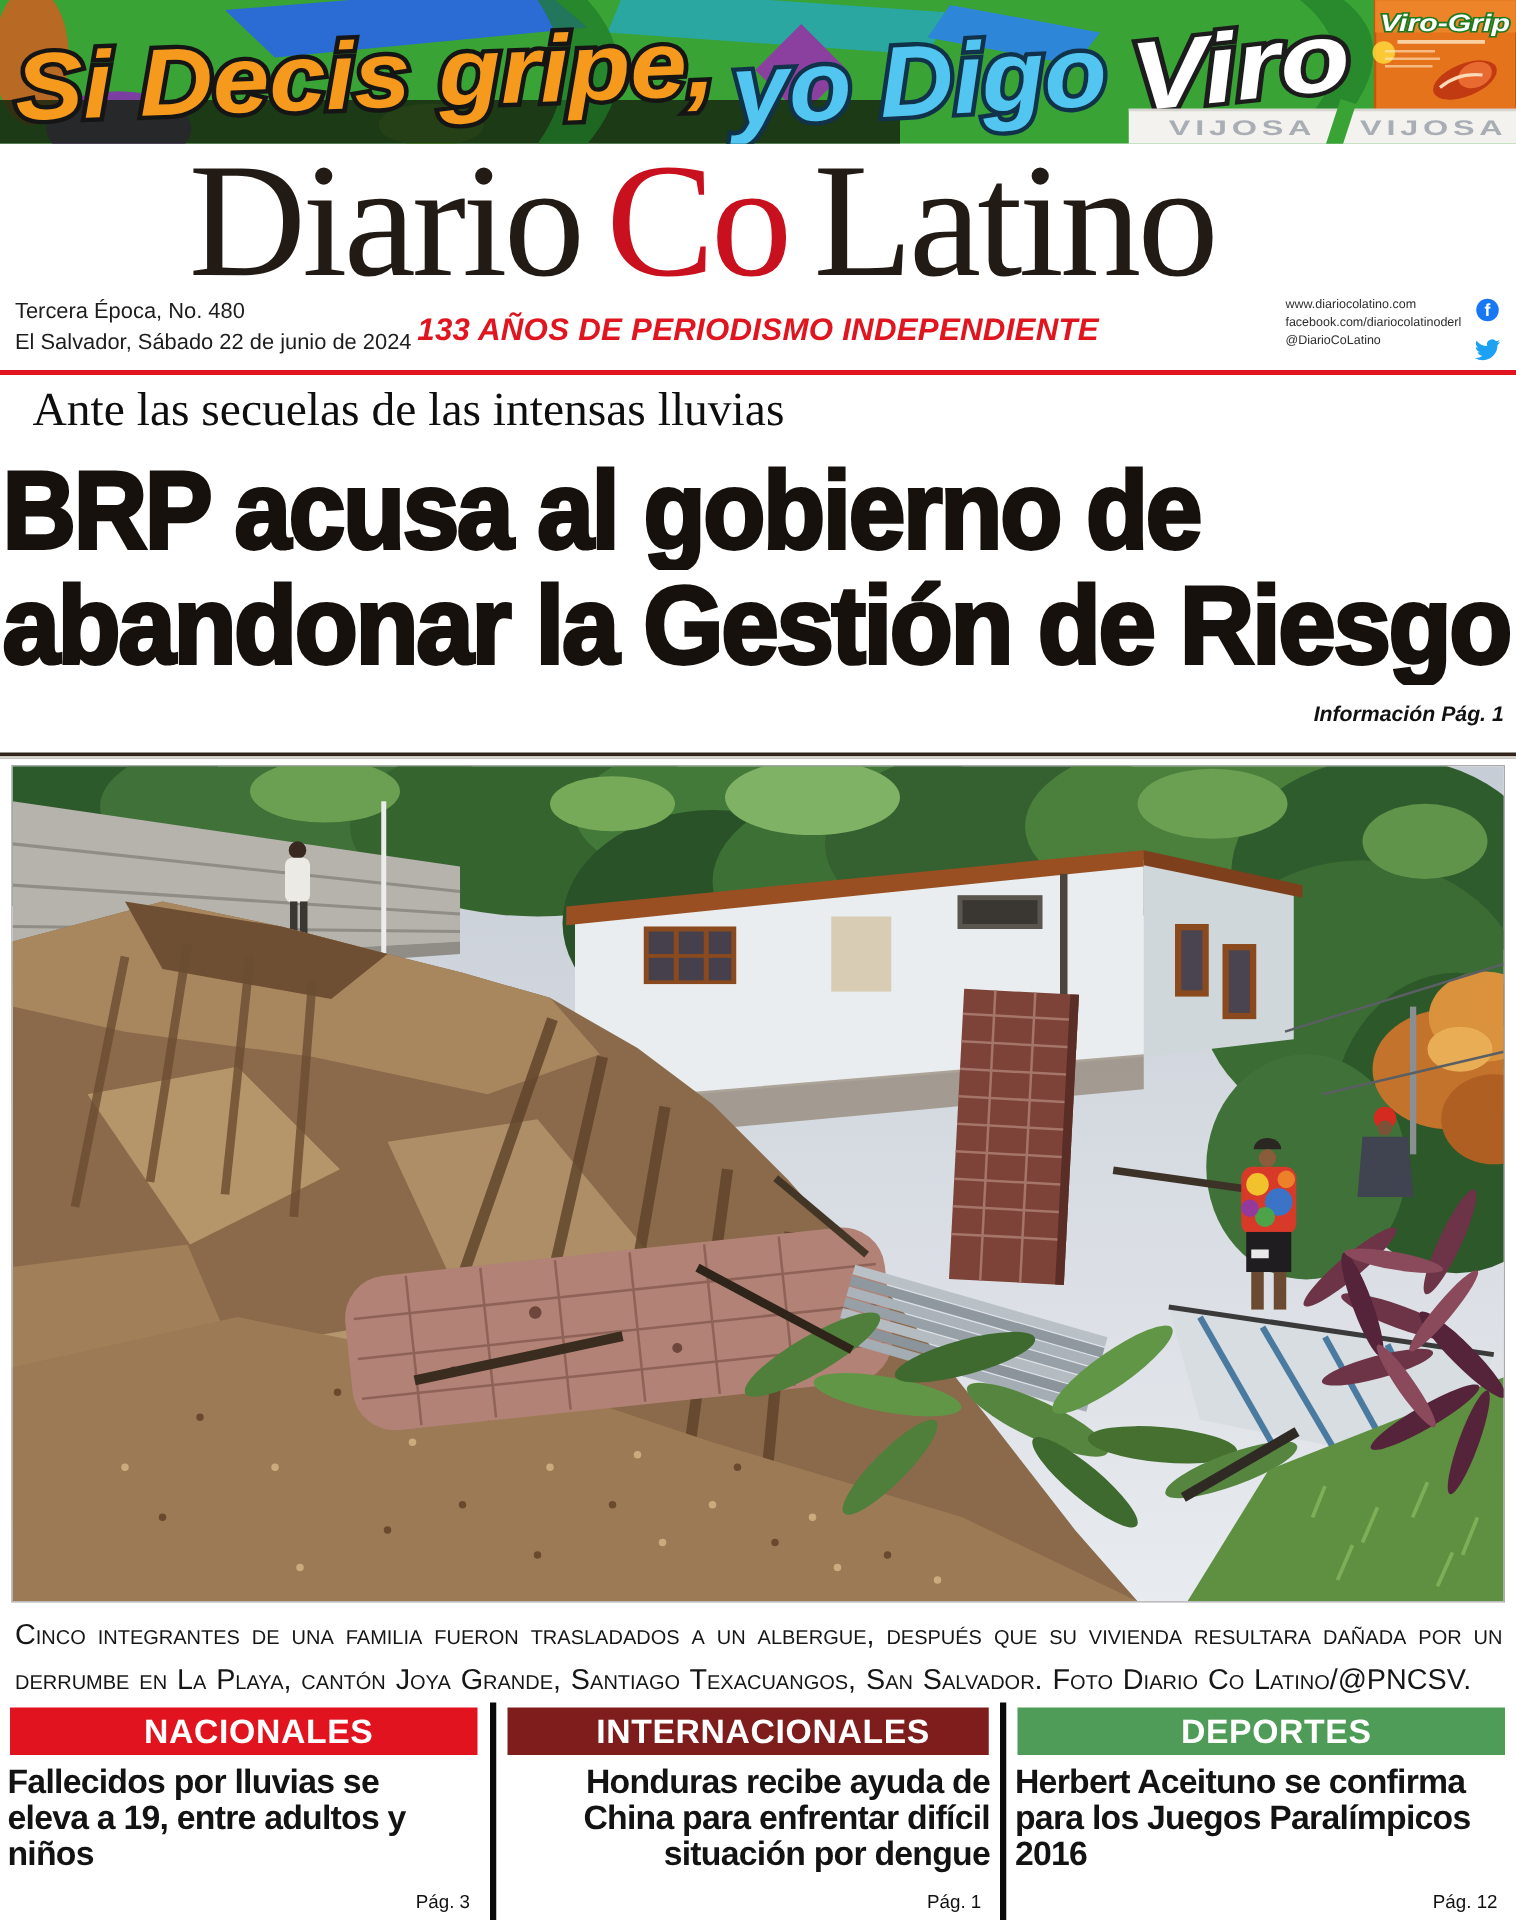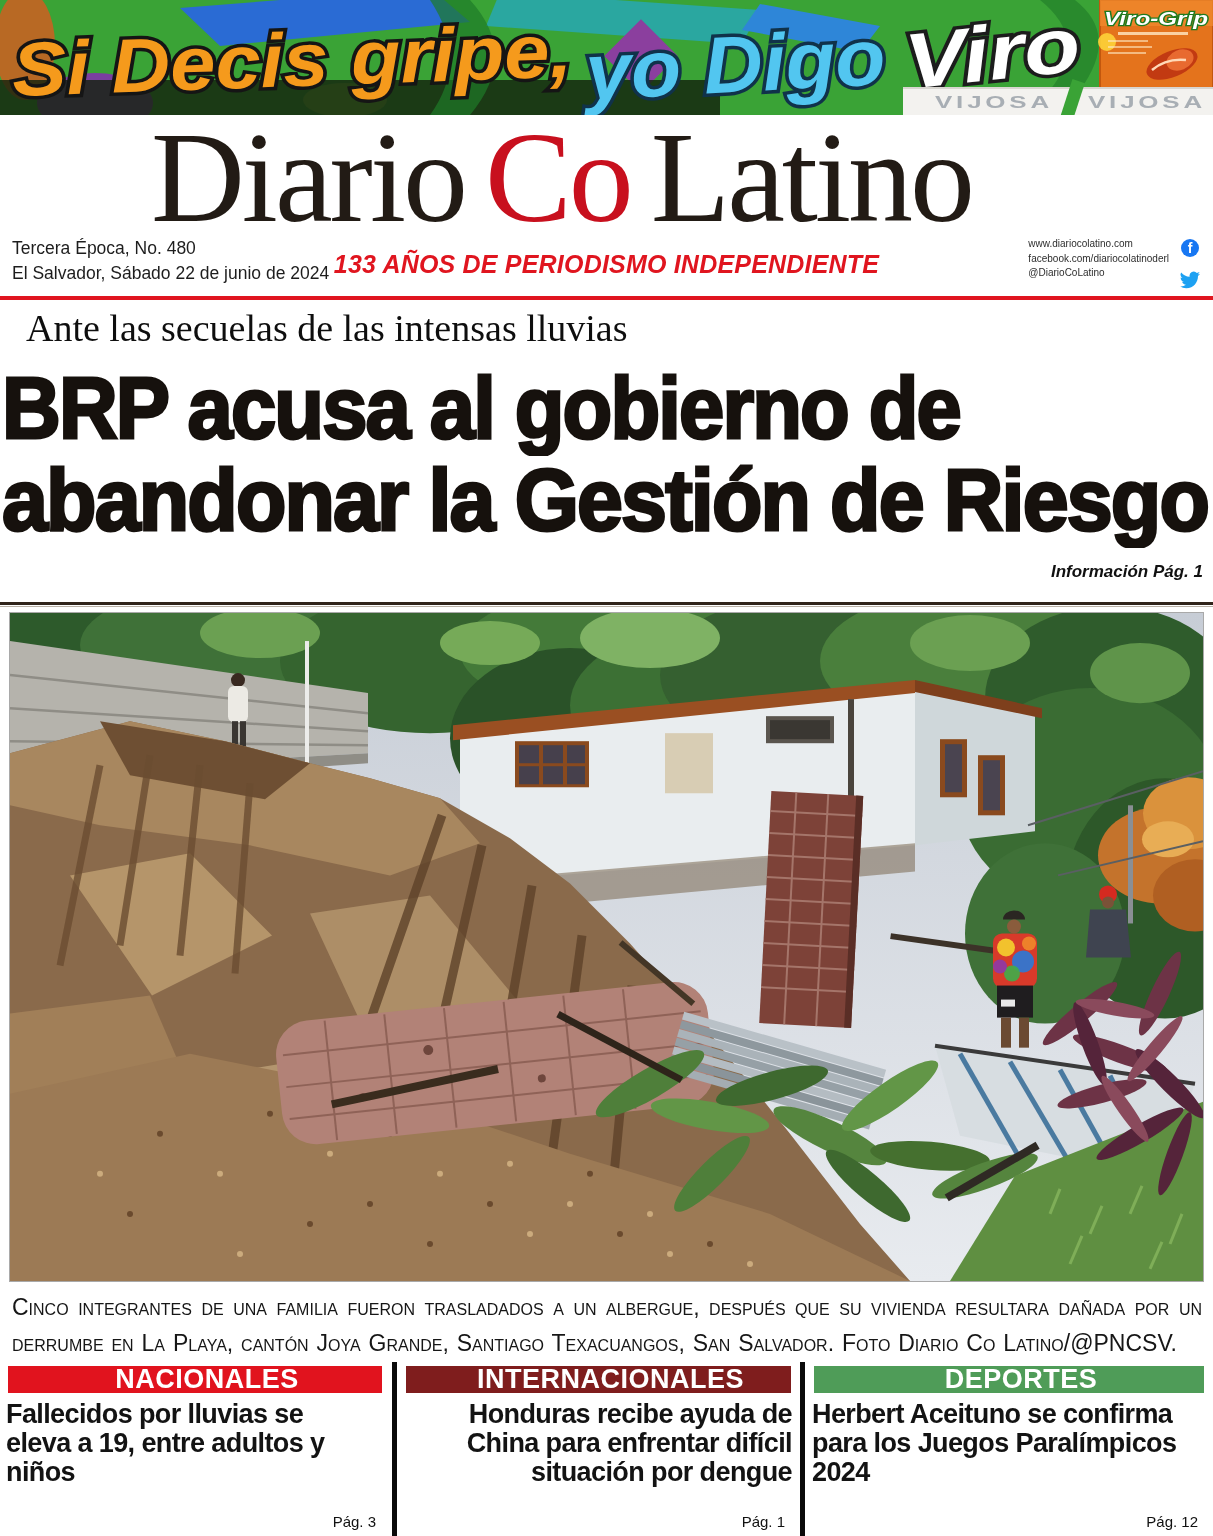--- a/index.html
+++ b/index.html
@@ -33,21 +33,21 @@
   .dbl-rule-a{left:0;top:602px;width:1213px;height:3px;background:#31241b;}
   .dbl-rule-b{left:0;top:606px;width:1213px;height:1px;background:#b9b1a7;}
 
   .photo-frame{left:10px;top:613px;width:1193px;height:668px;outline:1px solid #a9a9a9;}
   .caption{left:12px;top:1290px;width:1190px;font-size:23px;line-height:1.55;color:#161616;
            font-variant:small-caps;text-align:justify;word-spacing:1.5px;}
 
   
   .col{top:1362px;height:174px;}
   .col-divider{top:1362px;width:5px;height:174px;background:#0a0a0a;}
-  .sec-bar{height:27px;margin:4px 6px 0 6px;display:flex;align-items:center;justify-content:center;padding-left:24px;}
+  .sec-bar{height:38px;margin:4px 6px 0 6px;display:flex;align-items:center;justify-content:center;padding-left:24px;}
   .sec-bar span{color:#ffffff;font-weight:bold;font-size:27px;letter-spacing:.5px;}
   .sec-headline{margin:7px 4px 4px 4px;font-weight:bold;font-size:27px;line-height:1.08;
                 letter-spacing:-.6px;color:#131313;}
   .sec-page{position:absolute;right:12px;bottom:6px;font-size:15px;color:#111;}
 
   svg text{user-select:none;}
 </style>
 </head>
 <body>
 
@@ -413,17 +413,17 @@
       <span>INTERNACIONALES</span>
     </div>
     <div class="sec-headline" style="width:388px;text-align:right;">Honduras recibe ayuda de China para enfrentar difícil situación por dengue</div>
     <div class="sec-page">Pág. 1</div>
   </div>
 
   <div class="abs col" style="left:808px;width:402px;">
     <div class="sec-bar" style="background: rgb(79, 156, 88); align-items: center;">
       <span>DEPORTES</span>
     </div>
-    <div class="sec-headline" style="width:392px;">Herbert Aceituno se confirma para los Juegos Paralímpicos 2024</div>
+    <div class="sec-headline" style="width:392px;">Herbert Aceituno se confirma para los Juegos Paralímpicos 2016</div>
     <div class="sec-page">Pág. 12</div>
   </div>
 
 </div>
 
 </body></html>

